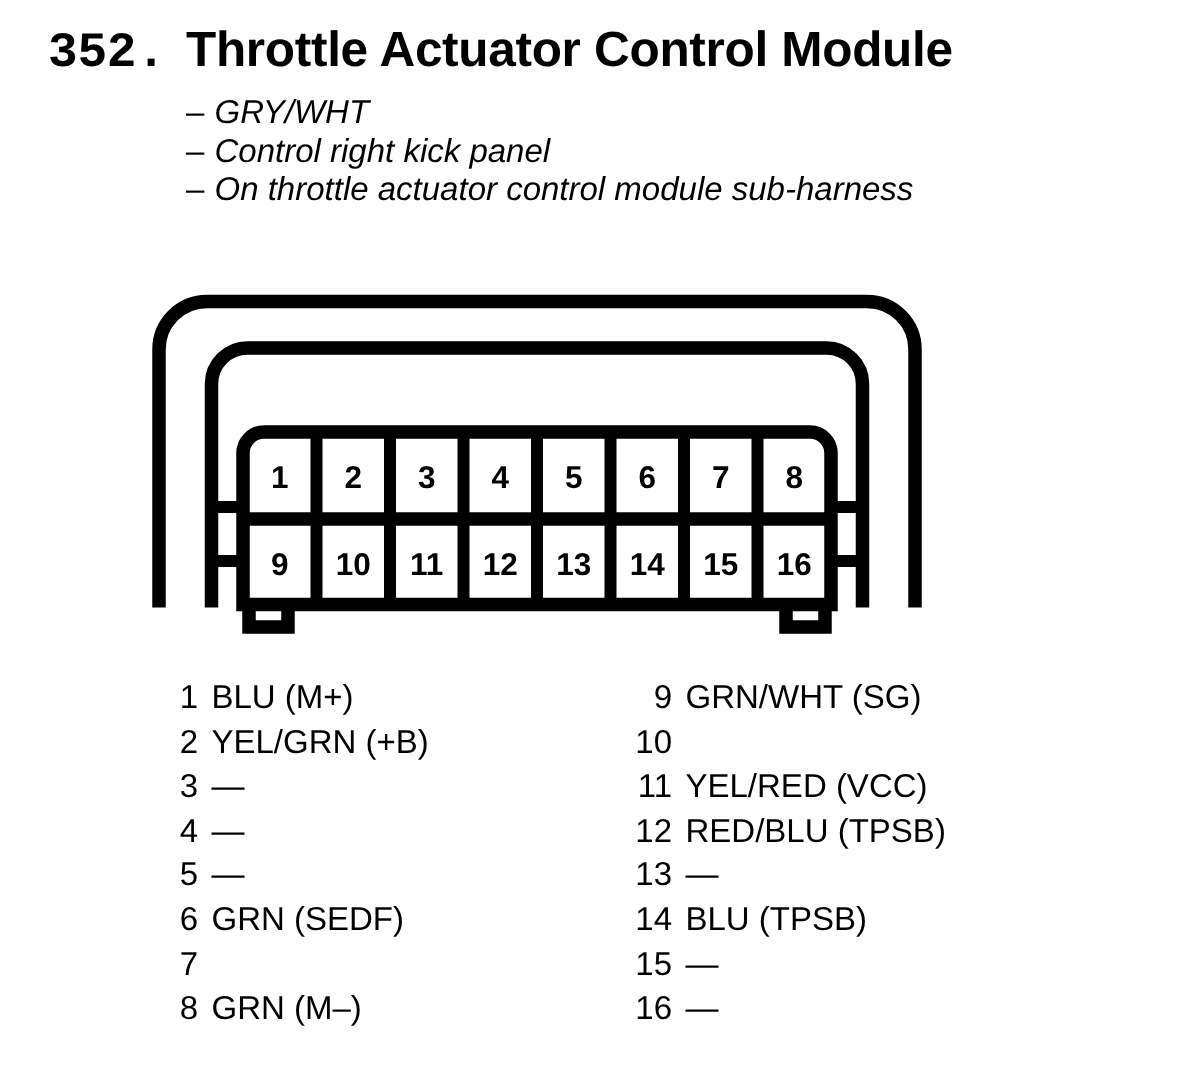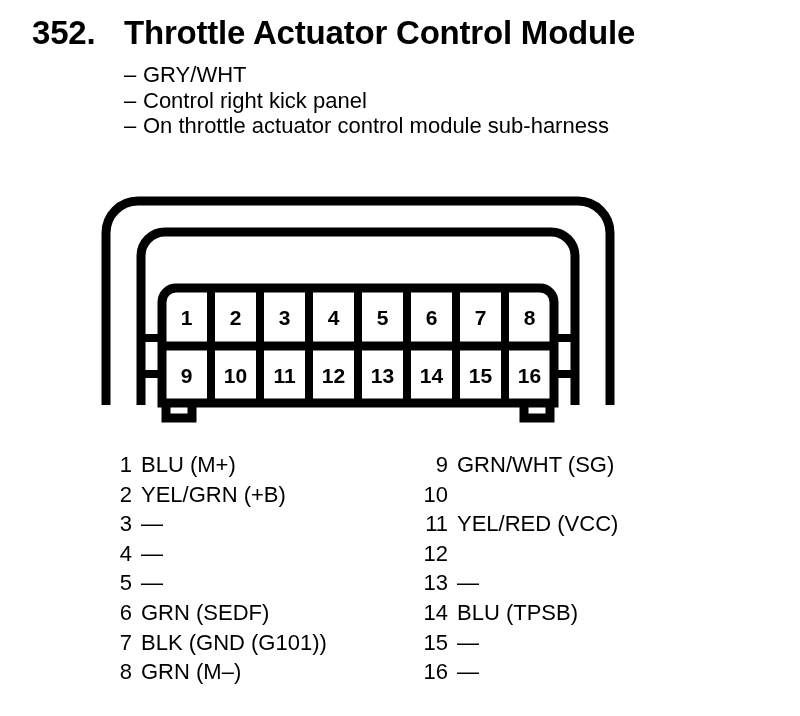--- a/index.html
+++ b/index.html
@@ -29,20 +29,21 @@
     top: 14px;
     white-space: nowrap;
     font-weight: bold;
     font-size: 33px;
     line-height: 38px;
     letter-spacing: -0.2px;
   }
   #title-number {
     display: inline-block;
     min-width: 92px;
+    font-family: Liberation Mono, monospace;
   }
   #title-text {
     display: inline-block;
   }
 
   #bullet-list {
     position: absolute;
     left: 124px;
     top: 62px;
     width: 660px;
@@ -53,20 +54,21 @@
     font-size: 22px;
     line-height: 25.5px;
     white-space: nowrap;
   }
   .bullet-dash {
     width: 19px;
     flex: 0 0 19px;
   }
   .bullet-text {
     flex: 0 1 auto;
+    font-style: italic;
   }
 
   
   #connector-diagram {
     position: absolute;
     left: 95px;
     top: 190px;
     width: 530px;
     height: 240px;
   }
@@ -212,21 +214,20 @@
     <div class="pin-row">
       <span class="pin-row-num">5</span>
       <span class="pin-row-label">—</span>
     </div>
     <div class="pin-row">
       <span class="pin-row-num">6</span>
       <span class="pin-row-label">GRN (SEDF)</span>
     </div>
     <div class="pin-row">
       <span class="pin-row-num">7</span>
-      <span class="pin-row-label">BLK (GND (G101))</span>
     </div>
     <div class="pin-row">
       <span class="pin-row-num">8</span>
       <span class="pin-row-label">GRN (M–)</span>
     </div>
   </div>
 
   <div class="pin-col" id="pin-col-right">
     <div class="pin-row">
       <span class="pin-row-num">9</span>
@@ -234,20 +235,21 @@
     </div>
     <div class="pin-row">
       <span class="pin-row-num">10</span>
     </div>
     <div class="pin-row">
       <span class="pin-row-num">11</span>
       <span class="pin-row-label">YEL/RED (VCC)</span>
     </div>
     <div class="pin-row">
       <span class="pin-row-num">12</span>
+      <span class="pin-row-label">RED/BLU (TPSB)</span>
     </div>
     <div class="pin-row">
       <span class="pin-row-num">13</span>
       <span class="pin-row-label">—</span>
     </div>
     <div class="pin-row">
       <span class="pin-row-num">14</span>
       <span class="pin-row-label">BLU (TPSB)</span>
     </div>
     <div class="pin-row">

